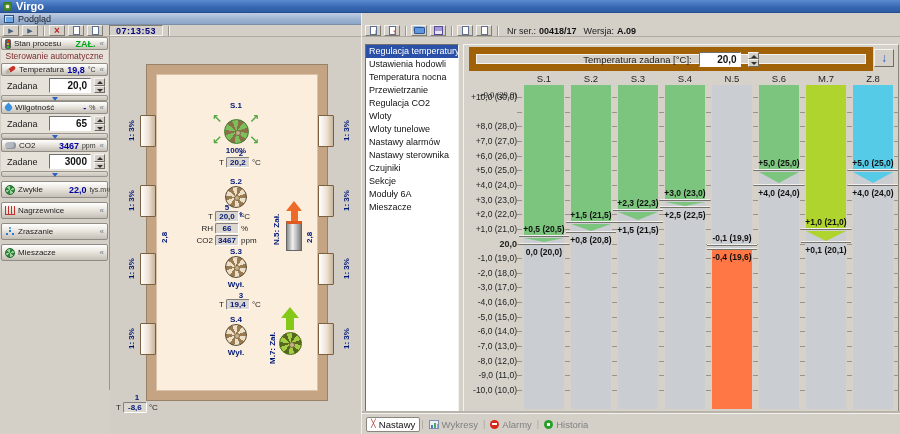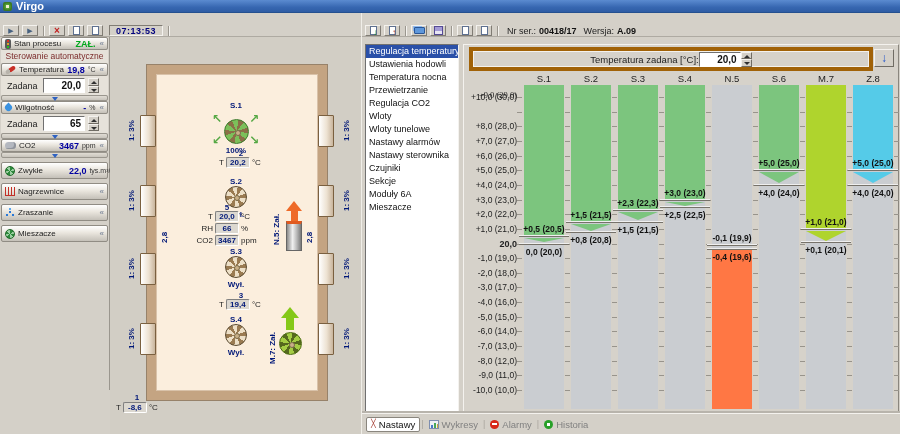--- a/index.html
+++ b/index.html
@@ -45,21 +45,21 @@
   #sidebar { position:absolute; left:0; top:37px; width:110px; height:353px; background:#D4D0C8; border-right:1px solid #9A968E; }
   .sec-h { display:flex; align-items:center; gap:3px; height:13px; margin:0 1px; padding:0 3px;
     background:linear-gradient(180deg,#FFFFFF 0%,#EAE6DE 45%,#C4C0B8 100%);
     border:1px solid #908C84; border-radius:2px; }
   .sec-h.big { height:17px; margin-top:4px; }
   .sec-title { font-size:8px; color:#222; flex:1; white-space:nowrap; }
   .sec-val { font-size:9px; font-weight:bold; white-space:nowrap; }
   .sec-unit { font-size:7px; font-weight:normal; color:#333; }
   .chev { font-size:8px; color:#6A7890; margin-left:1px; }
   .sec-text { height:13px; line-height:13px; text-align:center; font-size:8.5px; color:#7A2A2A; background:#E6E2DA; margin:0 1px; }
-  .sec-row { height:19px; display:flex; align-items:center; padding:0 9px 0 6px; background:#E6E2DA; margin:0 1px; gap:3px; }
+  .sec-row { height:19px; display:flex; align-items:center; padding:0 3px 0 6px; background:#E6E2DA; margin:0 1px; gap:3px; }
   .sec-row .lbl { flex:1; font-size:9px; color:#222; }
   .val-input { width:42px; height:15px; background:#fff; border:1px solid; border-color:#707070 #FFFFFF #FFFFFF #707070;
     font-family:inherit; font-size:10px; font-weight:bold; text-align:right; padding-right:3px; color:#111; }
   .spin { width:11px; height:15px; display:flex; flex-direction:column; }
   .spin > div { flex:1; background:#D4D0C8; border:1px solid; border-color:#F4F2EE #706C64 #706C64 #F4F2EE; position:relative; }
   .spin .up::after { content:""; position:absolute; left:2px; top:2px; border-left:3px solid transparent; border-right:3px solid transparent; border-bottom:3px solid #303030; }
   .spin .dn::after { content:""; position:absolute; left:2px; top:2px; border-left:3px solid transparent; border-right:3px solid transparent; border-top:3px solid #303030; }
   .expander { height:6px; margin:0 1px; background:linear-gradient(#E0DCD4,#C8C4BC); border:1px solid #9A968E; border-radius:2px; position:relative; }
   .expander::after { content:""; position:absolute; left:50%; top:1px; margin-left:-3px;
     border-left:3px solid transparent; border-right:3px solid transparent; border-top:4px solid #2E62C2; }
@@ -109,21 +109,21 @@
   
   #nastawy-win { position:absolute; left:361px; top:13px; width:539px; height:421px; background:#D4D0C8; border-left:1px solid #F0EEE8; }
   #menu-list { position:absolute; left:3px; top:31px; width:94px; height:370px; background:#fff;
     border:1px solid; border-color:#707070 #F4F2EE #F4F2EE #707070; overflow:hidden; }
   .menu-item { height:13px; line-height:13px; font-size:9px; padding-left:3px; color:#111; white-space:nowrap; }
   .menu-item.selected { background:#2A50A8; color:#fff; }
 
   #chart-panel { position:absolute; left:101px; top:31px; width:436px; height:368px; background:#D6D2CA;
     border:1px solid; border-color:#F4F2EE #8A867E #8A867E #F4F2EE; }
   #setpoint-box { position:absolute; left:5px; top:2px; width:404px; height:24px;
-    border:4px solid #a16207; box-shadow:inset 0 0 0 1px #F4F2EE; display:flex; align-items:center; justify-content:center; gap:0; }
+    border:7px solid #a16207; box-shadow:inset 0 0 0 1px #F4F2EE; display:flex; align-items:center; justify-content:center; gap:7px; }
   #setpoint-box .lbl { font-size:9.5px; color:#222; }
   #arrow-btn { position:absolute; right:4px; top:4px; width:20px; height:18px; background:#D4D0C8;
     border:1px solid; border-color:#F4F2EE #706C64 #706C64 #F4F2EE; color:#2255CC; font-weight:bold; font-size:12px;
     display:flex; align-items:center; justify-content:center; }
   #chart-body { position:absolute; left:0; top:28px; width:436px; height:340px; }
   .col-header { position:absolute; width:47px; text-align:center; font-size:9.5px; color:#222; }
   .axis-label { position:absolute; left:0; width:53px; text-align:right; font-size:8.5px; color:#222; white-space:nowrap; }
   .axis-label.center { font-weight:bold; font-size:9px; }
   .gap-tick { position:absolute; width:5px; height:1px; background:#98948C; }
   .bar-track { position:absolute; width:40px; background:#CACDD1; }
@@ -148,20 +148,24 @@
 </head>
 <body>
 
 <div id="screen">
 
   <div id="main-titlebar">
     <span class="app-icon"></span>
     <span class="t">Virgo</span>
   </div>
 
+  <div class="child-titlebar" style="left:0;top:13px;width:361px;">
+    <span class="monitor-icon"></span>
+    <span class="t">Podgląd</span>
+  </div>
 
   <div class="toolbar" style="left:0;top:25px;width:361px;">
     <span class="tb-btn">
         <span class="glyph-play">▶</span>
       </span>
     <span class="tb-btn">
         <span class="glyph-play">▶</span>
       </span>
     <span class="tb-sep"></span>
     <span class="tb-btn">
@@ -216,20 +220,28 @@
           <div class="dn"></div>
         </span>
       </div>
       <div class="expander"></div>
       <div class="sec-h">
         <span class="mini co2-icon"></span>
         <span class="sec-title">CO2</span>
         <span class="sec-val" style="color: rgb(0, 0, 160);">3467</span>
         <span class="sec-unit">ppm</span>
         <span class="chev">«</span>
+      </div>
+      <div class="sec-row">
+        <span class="lbl">Zadane</span>
+        <input class="val-input" value="3000" style="">
+        <span class="spin">
+          <div class="up"></div>
+          <div class="dn"></div>
+        </span>
       </div>
       <div class="expander"></div>
       <div class="sec-h big">
         <span class="mini fan-icon"></span>
         <span class="sec-title">Zwykłe</span>
         <span class="sec-val" style="color: rgb(0, 0, 160); margin-left: 23px;">22,0</span>
         <span class="sec-unit">tys.m³/h</span>
         <span class="chev">«</span>
       </div>
       <div class="sec-h big">

